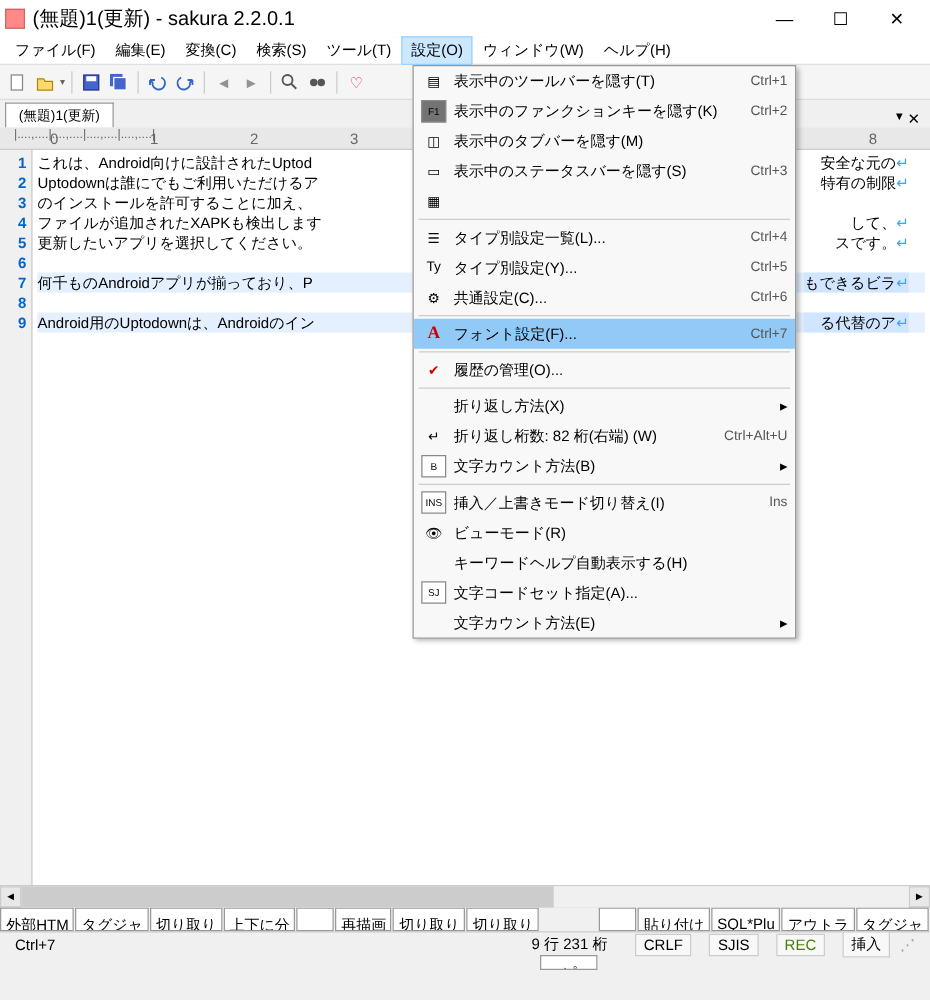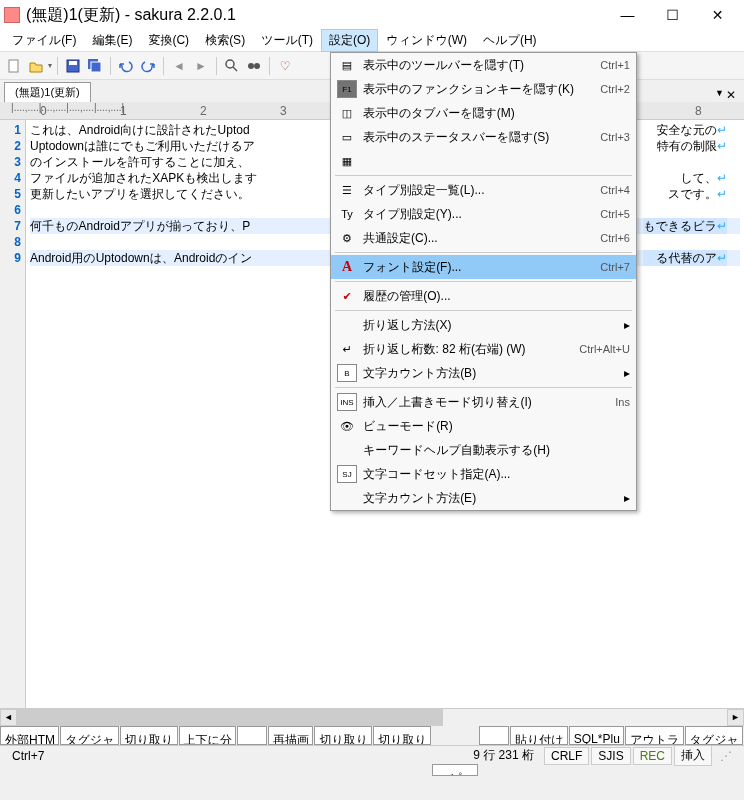--- a/index.html
+++ b/index.html
@@ -38,21 +38,21 @@
 .dd-sep { height: 1px; background: #ccc; margin: 2px 4px; }
 .hscroll { height: 17px; background: #f0f0f0; border-top: 1px solid #ccc; display: flex; align-items: center; }
 .scroll-btn { width: 17px; height: 17px; background: #e8e8e8; border: 1px solid #ccc; display: flex; align-items: center; justify-content: center; font-size: 9px; }
 .scroll-track { flex: 1; height: 17px; background: #f0f0f0; position: relative; }
 .scroll-thumb { position: absolute; left: 0; top: 0; width: 60%; height: 100%; background: #ccc; }
 .func-bar { height: 20px; background: #f0f0f0; display: flex; border-top: 1px solid #ccc; font-size: 11px; }
 .func-key { border: 1px solid #999; padding: 5px 4px; margin-right: 1px; background: #fff; white-space: nowrap; overflow: hidden; }
 .func-key.disabled { color: #999; }
 .statusbar { height: 20px; background: #f0f0f0; display: flex; align-items: center; border-top: 1px solid #ccc; font-size: 11px; padding: 0 4px; }
 .status-seg { padding: 0 8px; }
-.status-seg.box { border: 1px solid #ccc; margin-left: 2px; padding: 1px 6px; background: #f8f8f8; }
+.status-seg.box { border: 1px solid #ccc; margin-left: 14px; padding: 1px 6px; background: #f8f8f8; }
 .flex-spacer { flex: 1; }
 svg { display: block; }
 </style>
 </head>
 <body>
 
 <div class="titlebar">
   <div class="titlebar-icon"></div>
   <div class="titlebar-title">(無題)1(更新) - sakura 2.2.0.1</div>
   <div class="win-controls">

